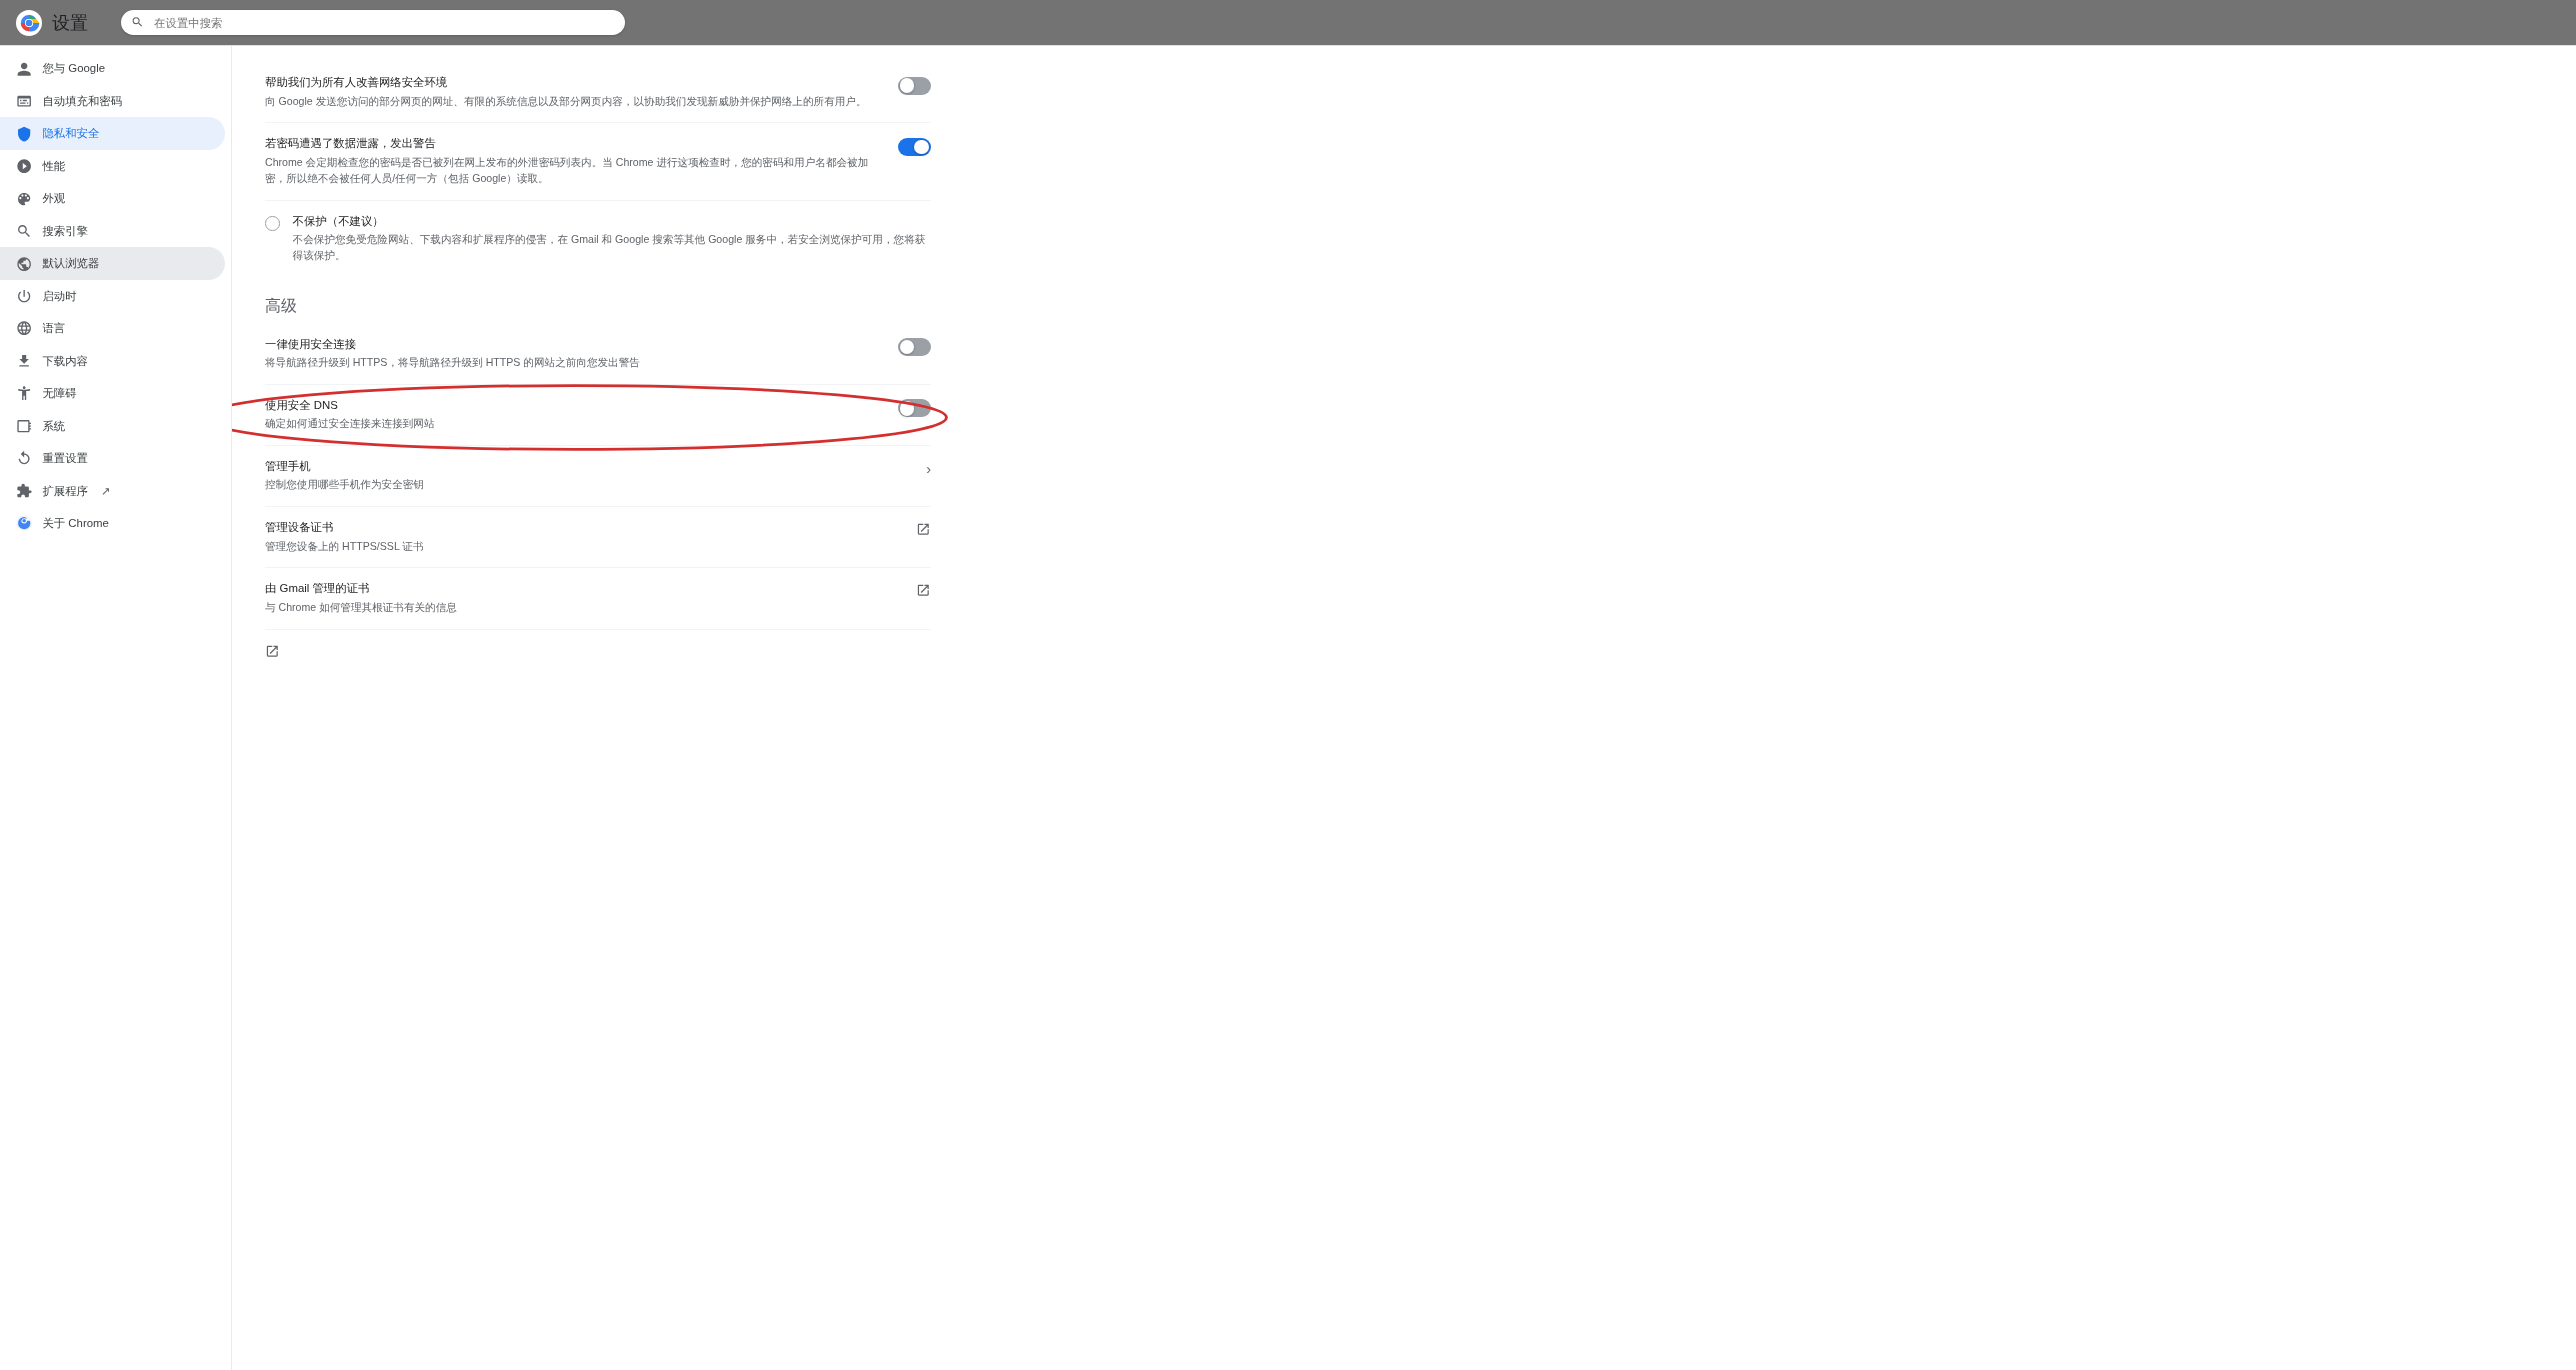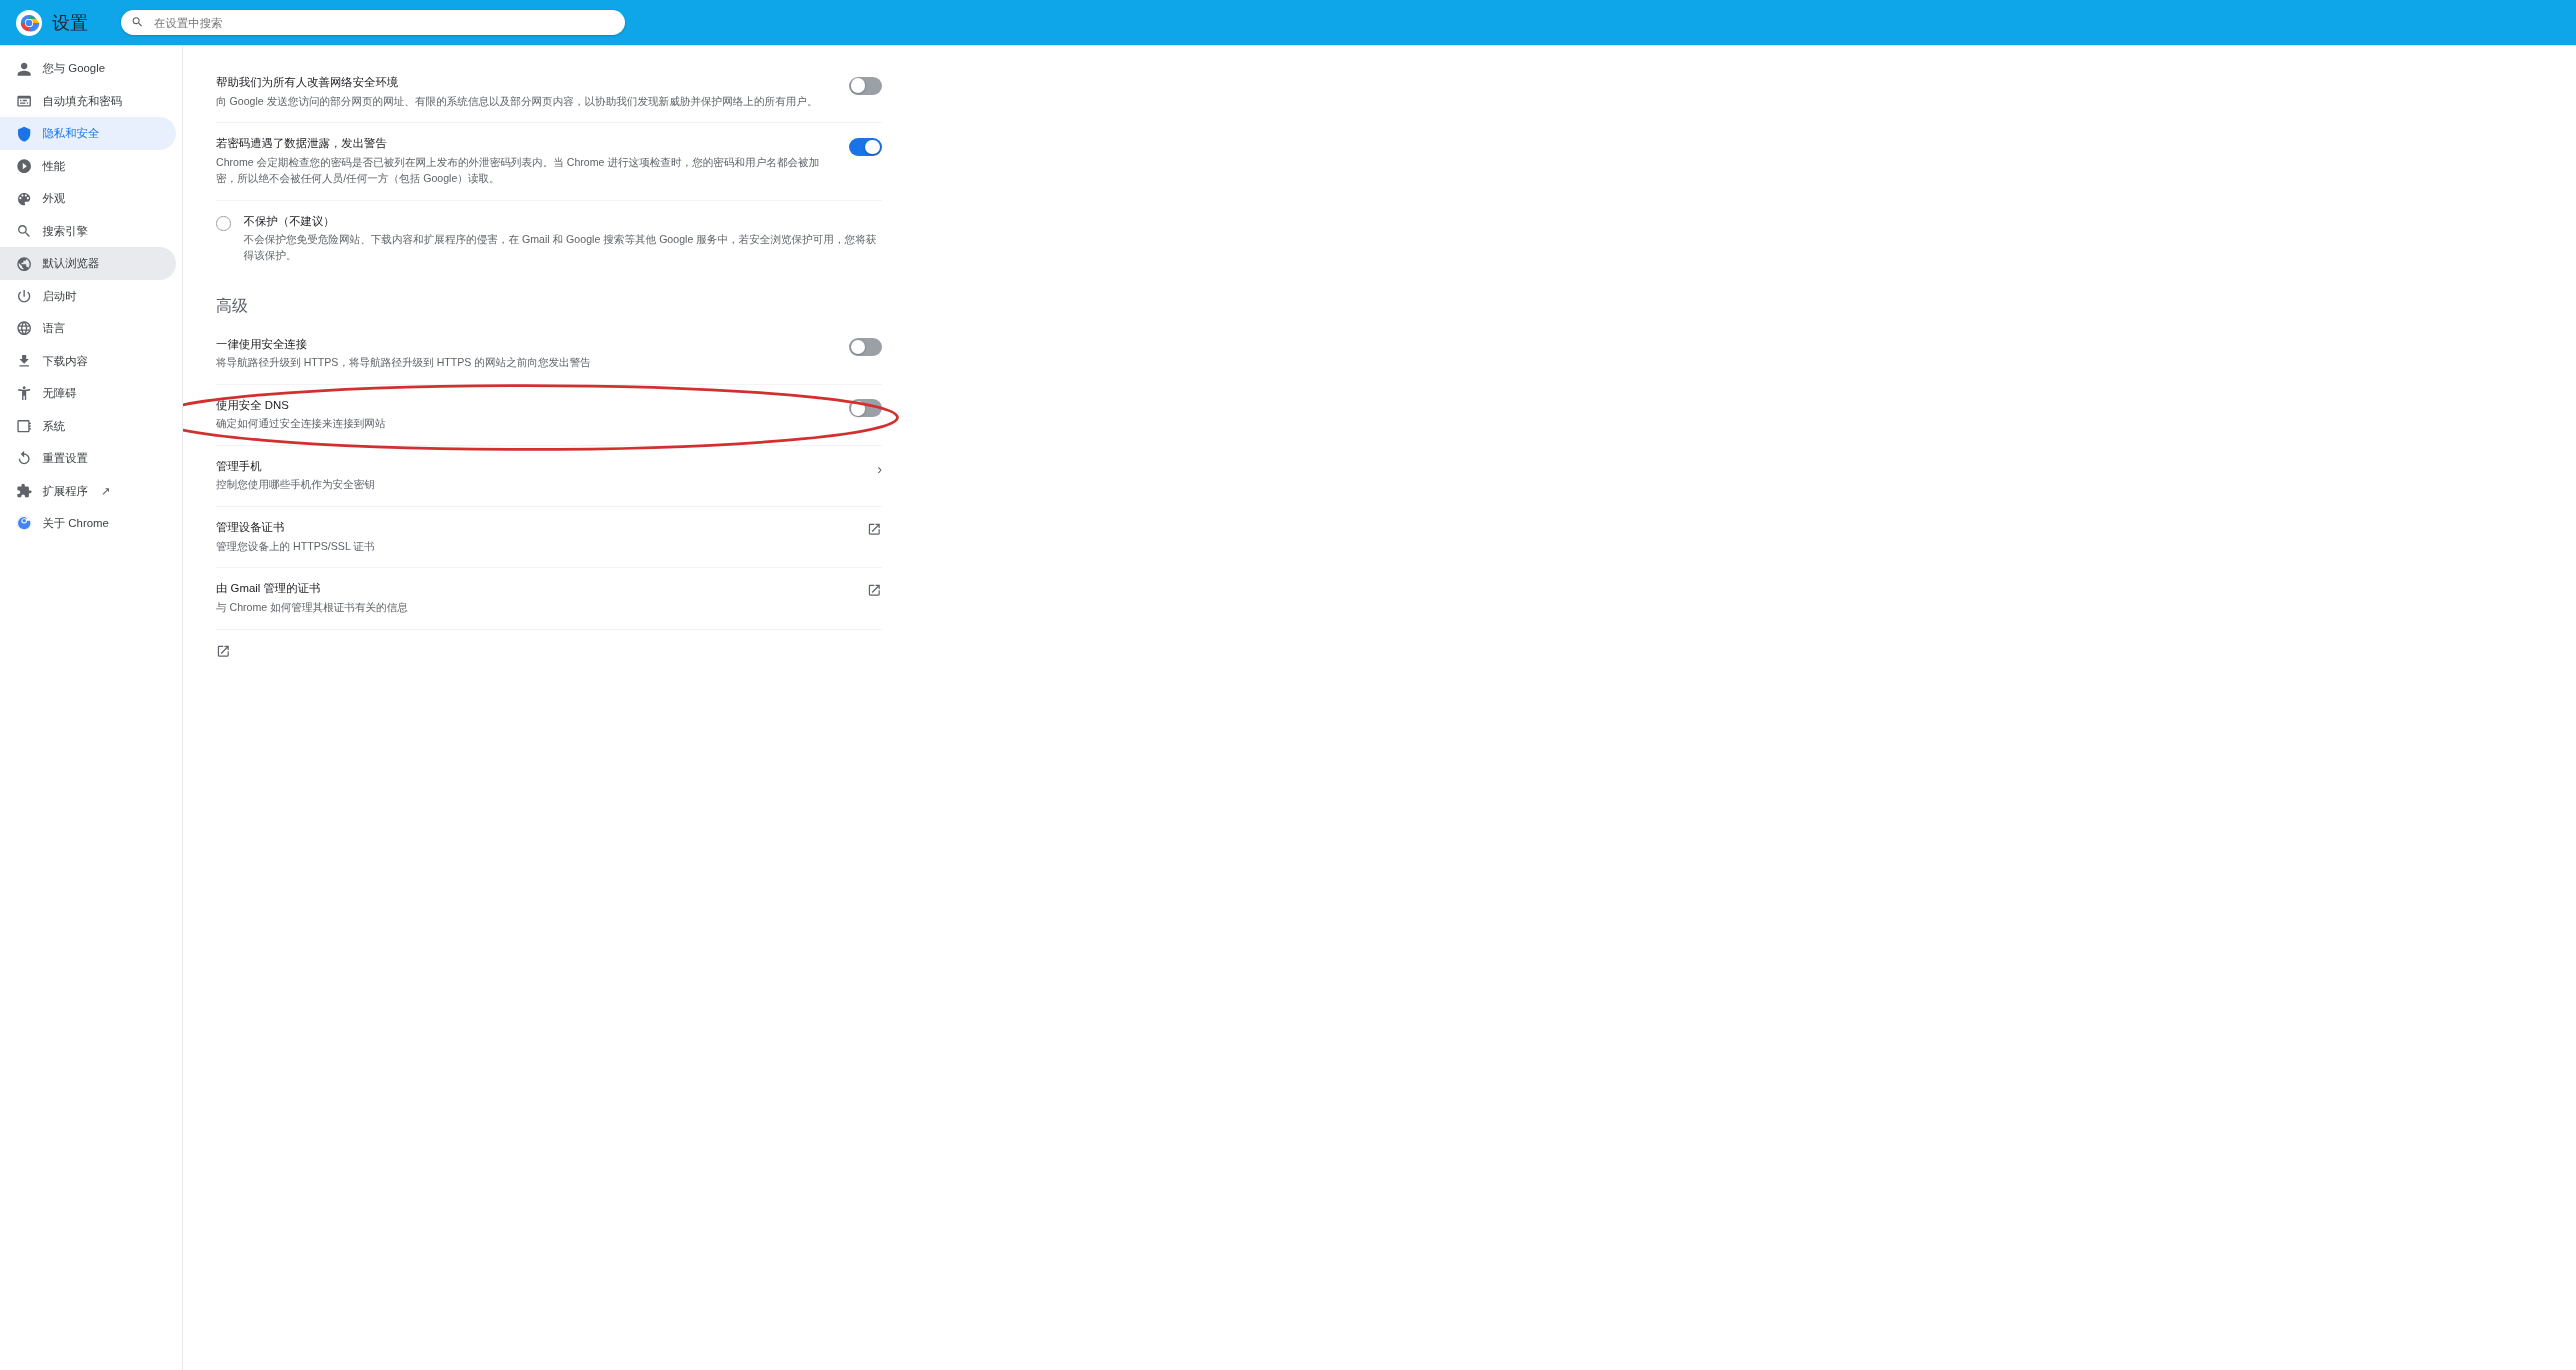--- a/index.html
+++ b/index.html
@@ -11,21 +11,21 @@
       display: flex;
       flex-direction: column;
       height: 100vh;
     }
 
     
     .top-bar {
       display: flex;
       align-items: center;
       padding: 6.5px 16.3px;
-      background: #0ea5e9;
+      background: #737373;
       border-bottom: 0.8px solid #e0e0e0;
       min-height: 46px;
     }
     .chrome-logo {
       width: 26px;
       height: 26px;
       margin-right: 9.8px;
       flex-shrink: 0;
     }
     .page-title-text {
@@ -62,21 +62,21 @@
 
     
     .layout {
       display: flex;
       flex: 1;
       overflow: hidden;
     }
 
     
     .sidebar {
-      width: 183px;
+      width: 232px;
       flex-shrink: 0;
       background: #fff;
       padding: 6.5px 0;
       overflow-y: auto;
       border-right: 0.8px solid #e8eaed;
     }
     .sidebar-item {
       display: flex;
       align-items: center;
       padding: 8.1px 16.3px;

